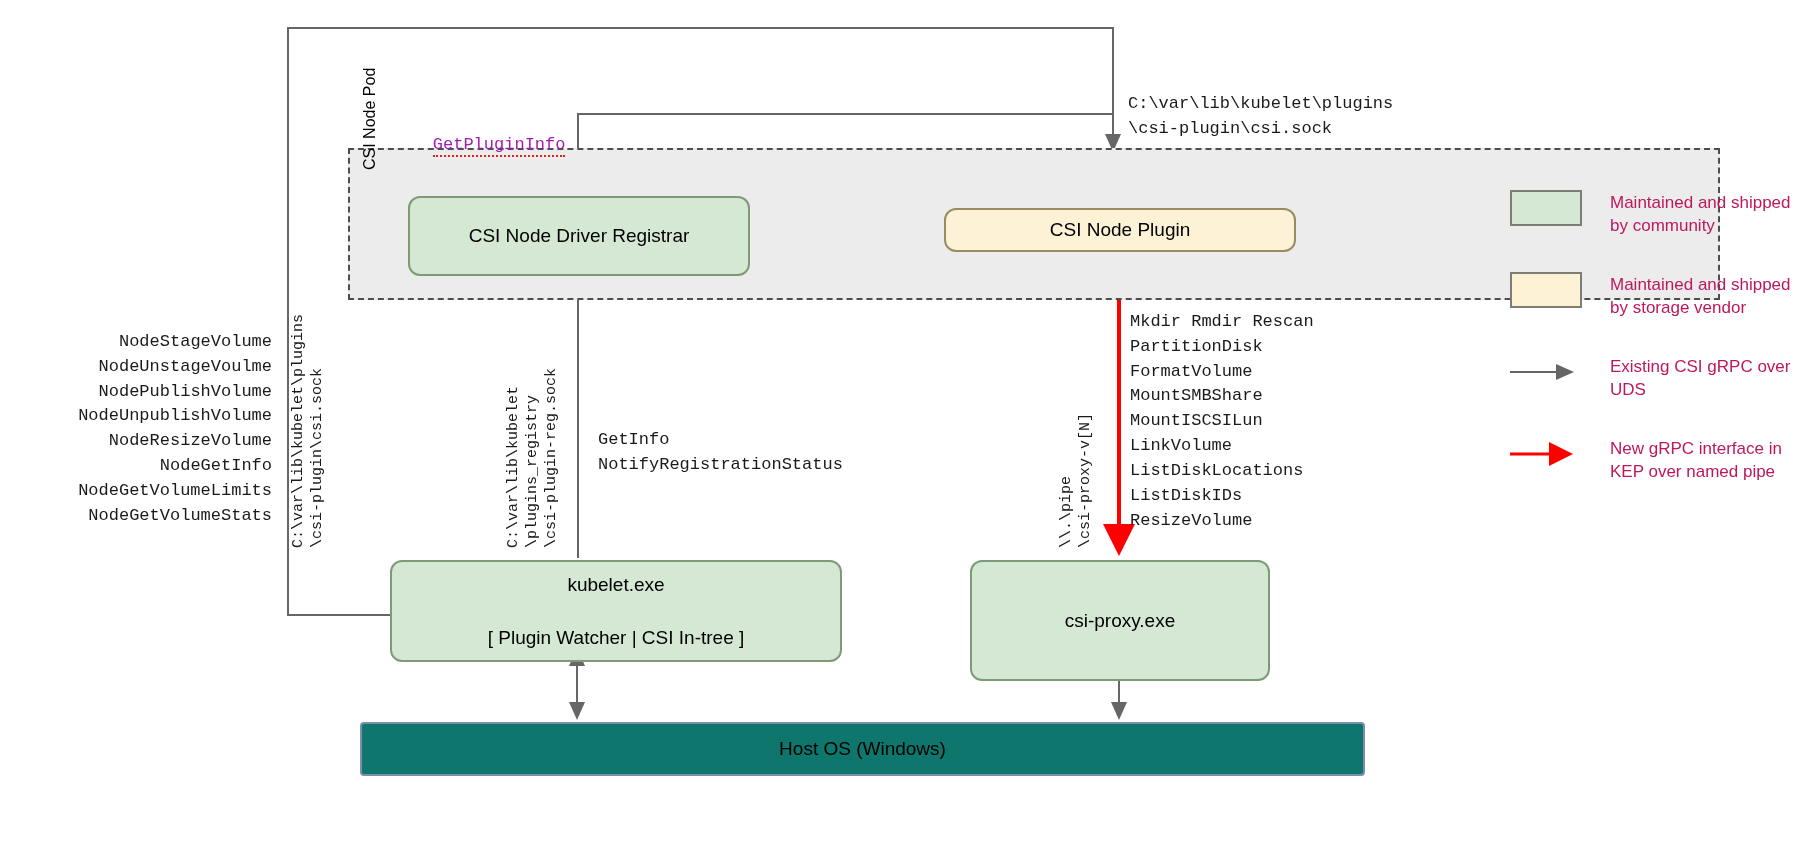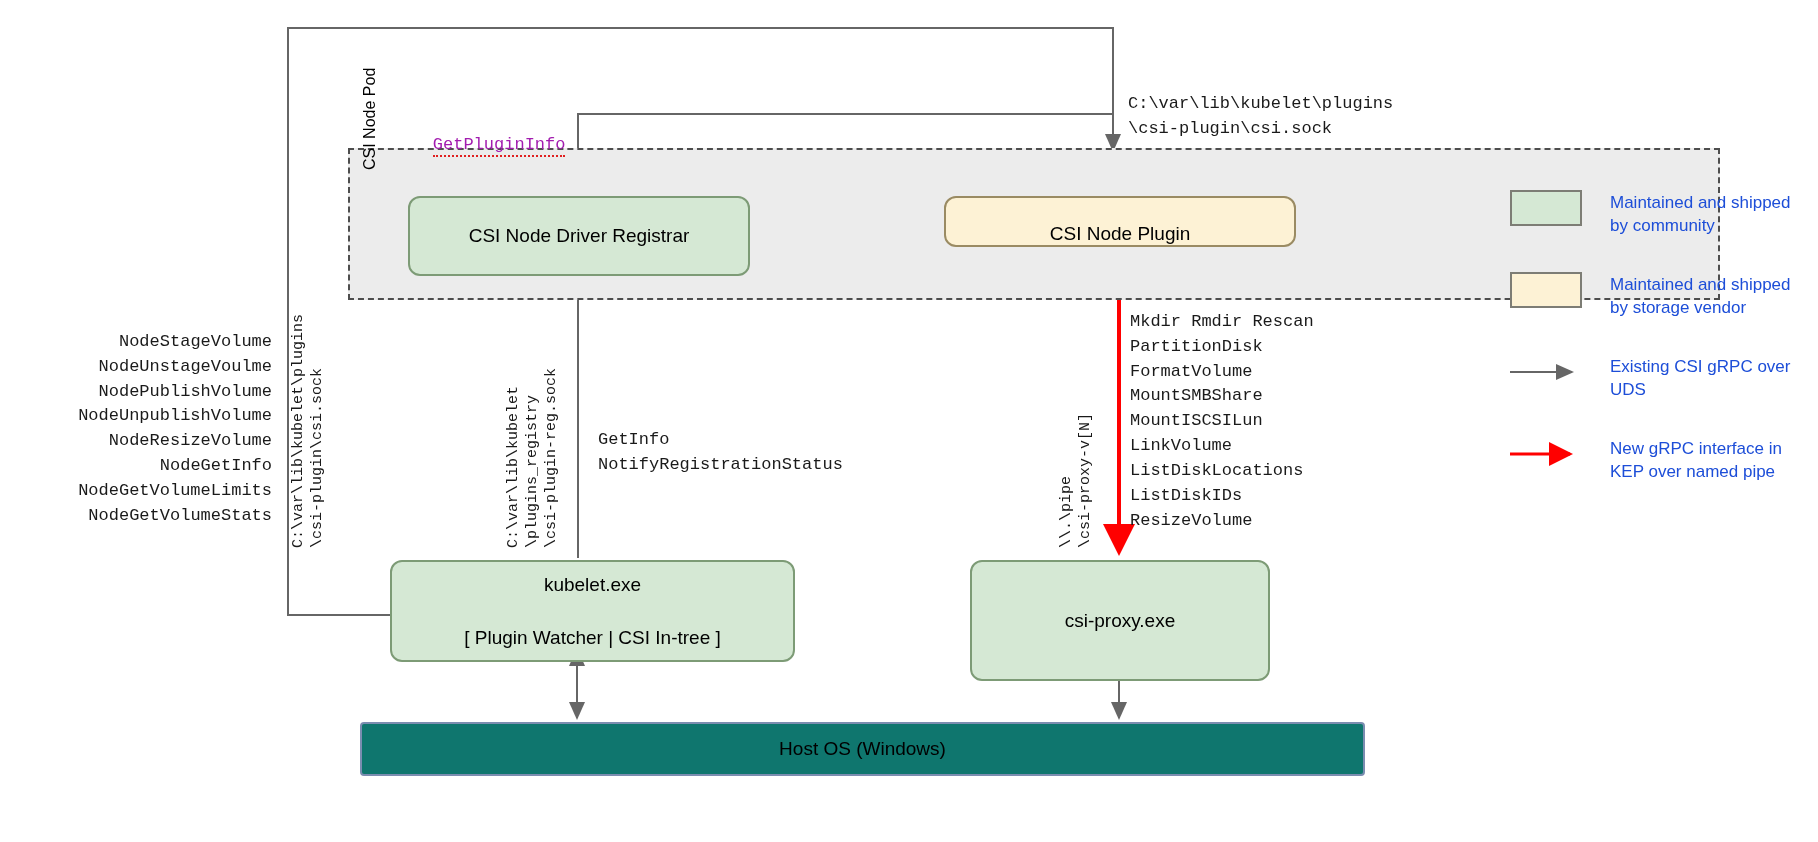--- a/index.html
+++ b/index.html
@@ -53,22 +53,22 @@
     text-align: center;
     font-size: 19px;
     color: #000;
   }
   .pbox .line2 { margin-top: 2px; }
   .green { background: #d5e8d4; border-color: #7d9b76; }
   .yellow { background: #fdf2d5; border-color: #9a8b63; }
   .blue { background: #0f766e; border-color: #7b8db0; }
 
   #box-registrar { left: 408px; top: 196px; width: 342px; height: 80px; }
-  #box-plugin    { left: 944px; top: 196px; width: 352px; height: 51px; justify-content: flex-end; }
-  #box-kubelet   { left: 390px; top: 560px; width: 405px; height: 102px; gap: 29px; }
+  #box-plugin    { left: 944px; top: 208px; width: 352px; height: 44px; }
+  #box-kubelet   { left: 390px; top: 560px; width: 452px; height: 102px; gap: 29px; }
   #box-proxy     { left: 970px; top: 560px; width: 300px; height: 121px; }
   #box-hostos    { left: 360px; top: 722px; width: 1005px; height: 54px; border-radius: 4px; font-size: 19px;}
 
   
   #wires {
     position: absolute;
     left: 0; top: 0;
     width: 1818px;
     height: 842px;
     pointer-events: none;
@@ -124,21 +124,21 @@
   .leg-swatch.yellow { background: #fdf2d5; border-color: #7d7d75; }
   .leg-arrow {
     width: 72px; height: 36px;
     flex: 0 0 auto;
     margin-right: 28px;
     position: relative;
   }
   .leg-text {
     font-size: 17px;
     line-height: 1.35;
-    color: #1d4ed8;
+    color: #be185d;
     padding-top: 2px;
   }
 </style>
 </head>
 <body>
 
 <div id="canvas">
 
   <svg id="wires" viewBox="0 0 1818 842" xmlns="http://www.w3.org/2000/svg">
     <defs>

